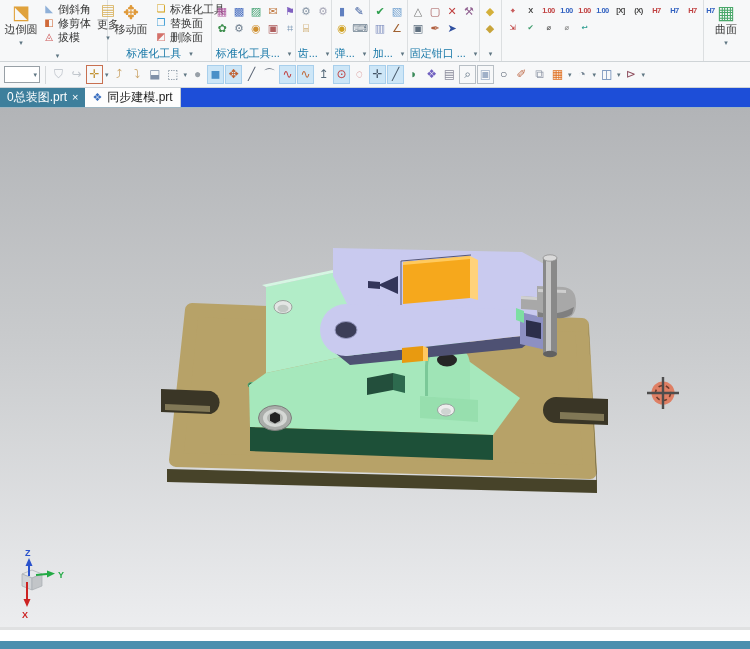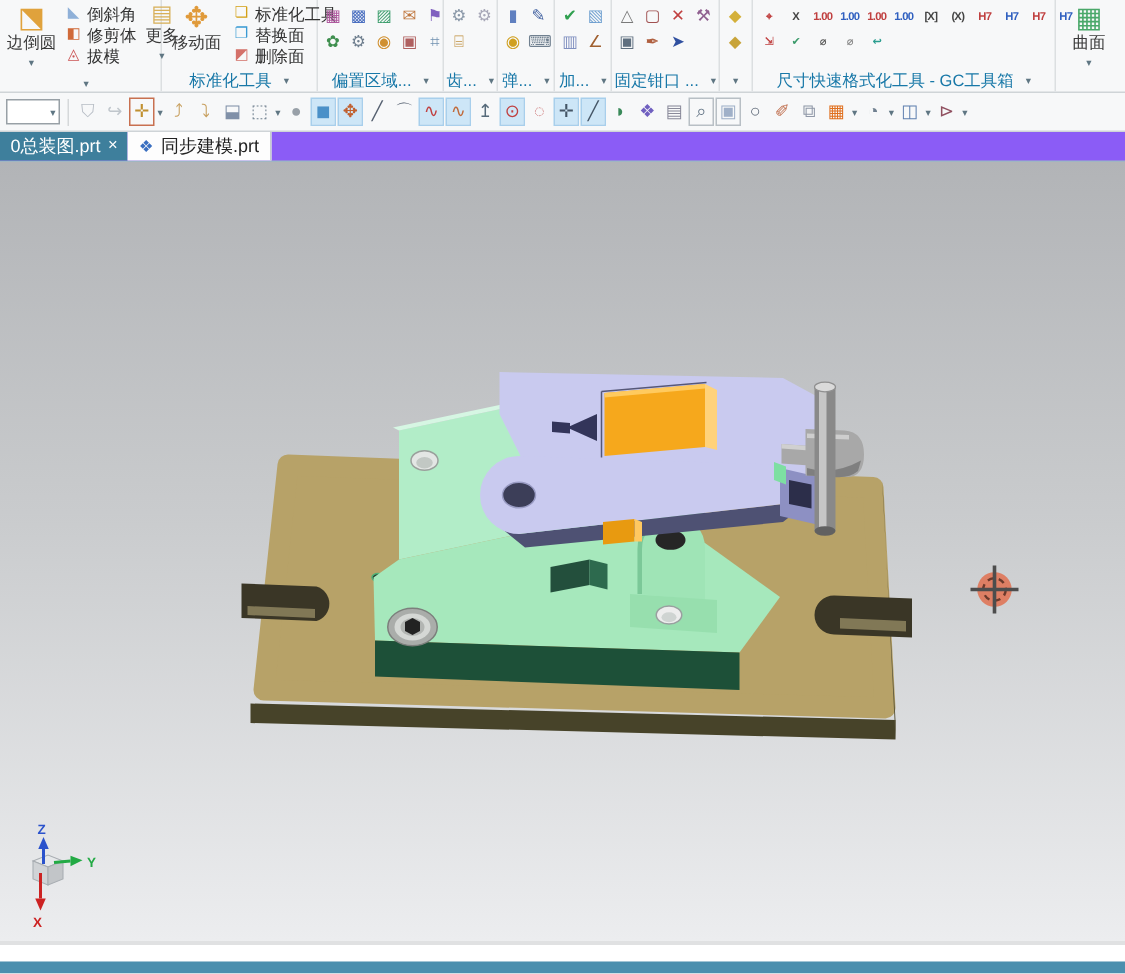--- a/index.html
+++ b/index.html
@@ -27,21 +27,21 @@
   .sitem .ic{width:12px;font-size:10px;}
 
   
   .toolbar2{height:26px;display:flex;align-items:center;padding:0 4px;gap:3px;background:#f7f8f9;border-bottom:1px solid #cfd4d7;box-sizing:border-box;}
   .combo{width:36px;height:17px;background:#fff;border:1px solid #98a0a6;display:flex;align-items:center;justify-content:flex-end;padding-right:2px;box-sizing:border-box;font-size:11px;color:#333;}
   .ticons{display:flex;align-items:center;gap:3px;}
   .ticons .ic{width:15px;height:17px;font-size:12px;line-height:17px;}
   .vsep{width:1px;height:18px;background:#d5d8da;margin:0 2px;flex:none;}
 
   
-  .tabbar{height:20px;background:#8b5cf6;display:flex;border-bottom:1px solid #9fb6c2;box-sizing:border-box;}
+  .tabbar{height:20px;background:#1d4ed8;display:flex;border-bottom:1px solid #9fb6c2;box-sizing:border-box;}
   .tab{display:flex;align-items:center;font-size:12px;padding:0 7px;gap:5px;white-space:nowrap;cursor:default;}
   .tab.active{color:#fff;}
   .tab.inactive{background:#fdfdfd;border-right:1px solid #c6ccd0;color:#222;}
   .tclose{font-size:11px;line-height:11px;}
   .tabicon{font-size:11px;}
 
   
   .viewport{height:519px;background:linear-gradient(#b2b4b7 0%,#c9cbcd 45%,#ecedef 100%);position:relative;}
   .viewport svg{display:block;}
 
@@ -127,21 +127,21 @@
           </div>
         <div class="irow">
             <span class="ic" style="color: rgb(63, 143, 79);">✿</span>
             <span class="ic" style="color: rgb(111, 127, 143);">⚙</span>
             <span class="ic" style="color: rgb(208, 144, 48);">◉</span>
             <span class="ic" style="color: rgb(176, 96, 96);">▣</span>
             <span class="ic" style="color: rgb(112, 144, 176);">⌗</span>
           </div>
       </div>
       <div class="rg-label">
-        <span style="color: rgb(24, 120, 168);">偏置区域...</span>
+        <span style="color: rgb(24, 120, 168);">标准化工具...</span>
         <span class="carat">▾</span>
       </div>
     </div>
 
     <div class="rgroup" style="width:36px">
       <div class="rg-body stack">
         <div class="irow">
             <span class="ic" style="color: rgb(138, 152, 168);">⚙</span>
             <span class="ic" style="color: rgb(168, 168, 184);">⚙</span>
           </div>
@@ -239,24 +239,20 @@
             <span class="ic" style="color: rgb(192, 64, 64);">H7</span>
             <span class="ic" style="color: rgb(48, 96, 192);">H7</span>
           </div>
         <div class="irow">
             <span class="ic" style="color: rgb(192, 64, 64);">⇲</span>
             <span class="ic" style="color: rgb(58, 154, 106);">✔</span>
             <span class="ic" style="color: rgb(85, 85, 85);">⌀</span>
             <span class="ic" style="color: rgb(136, 136, 136);">⌀</span>
             <span class="ic" style="color: rgb(42, 157, 143);">↩</span>
           </div>
-      </div>
-      <div class="rg-label">
-        <span style="color: rgb(24, 120, 168);">尺寸快速格式化工具 - GC工具箱</span>
-        <span class="carat">▾</span>
       </div>
     </div>
 
     <div class="rgroup" style="width:44px;border-right:none">
       <div class="rg-body" style="justify-content:center">
         <div class="bigbtn" style="width:40px">
           <span class="bico" style="color: rgb(74, 168, 106);">▦</span>
           <span>曲面</span>
           <span class="carat">▾</span>
         </div>

